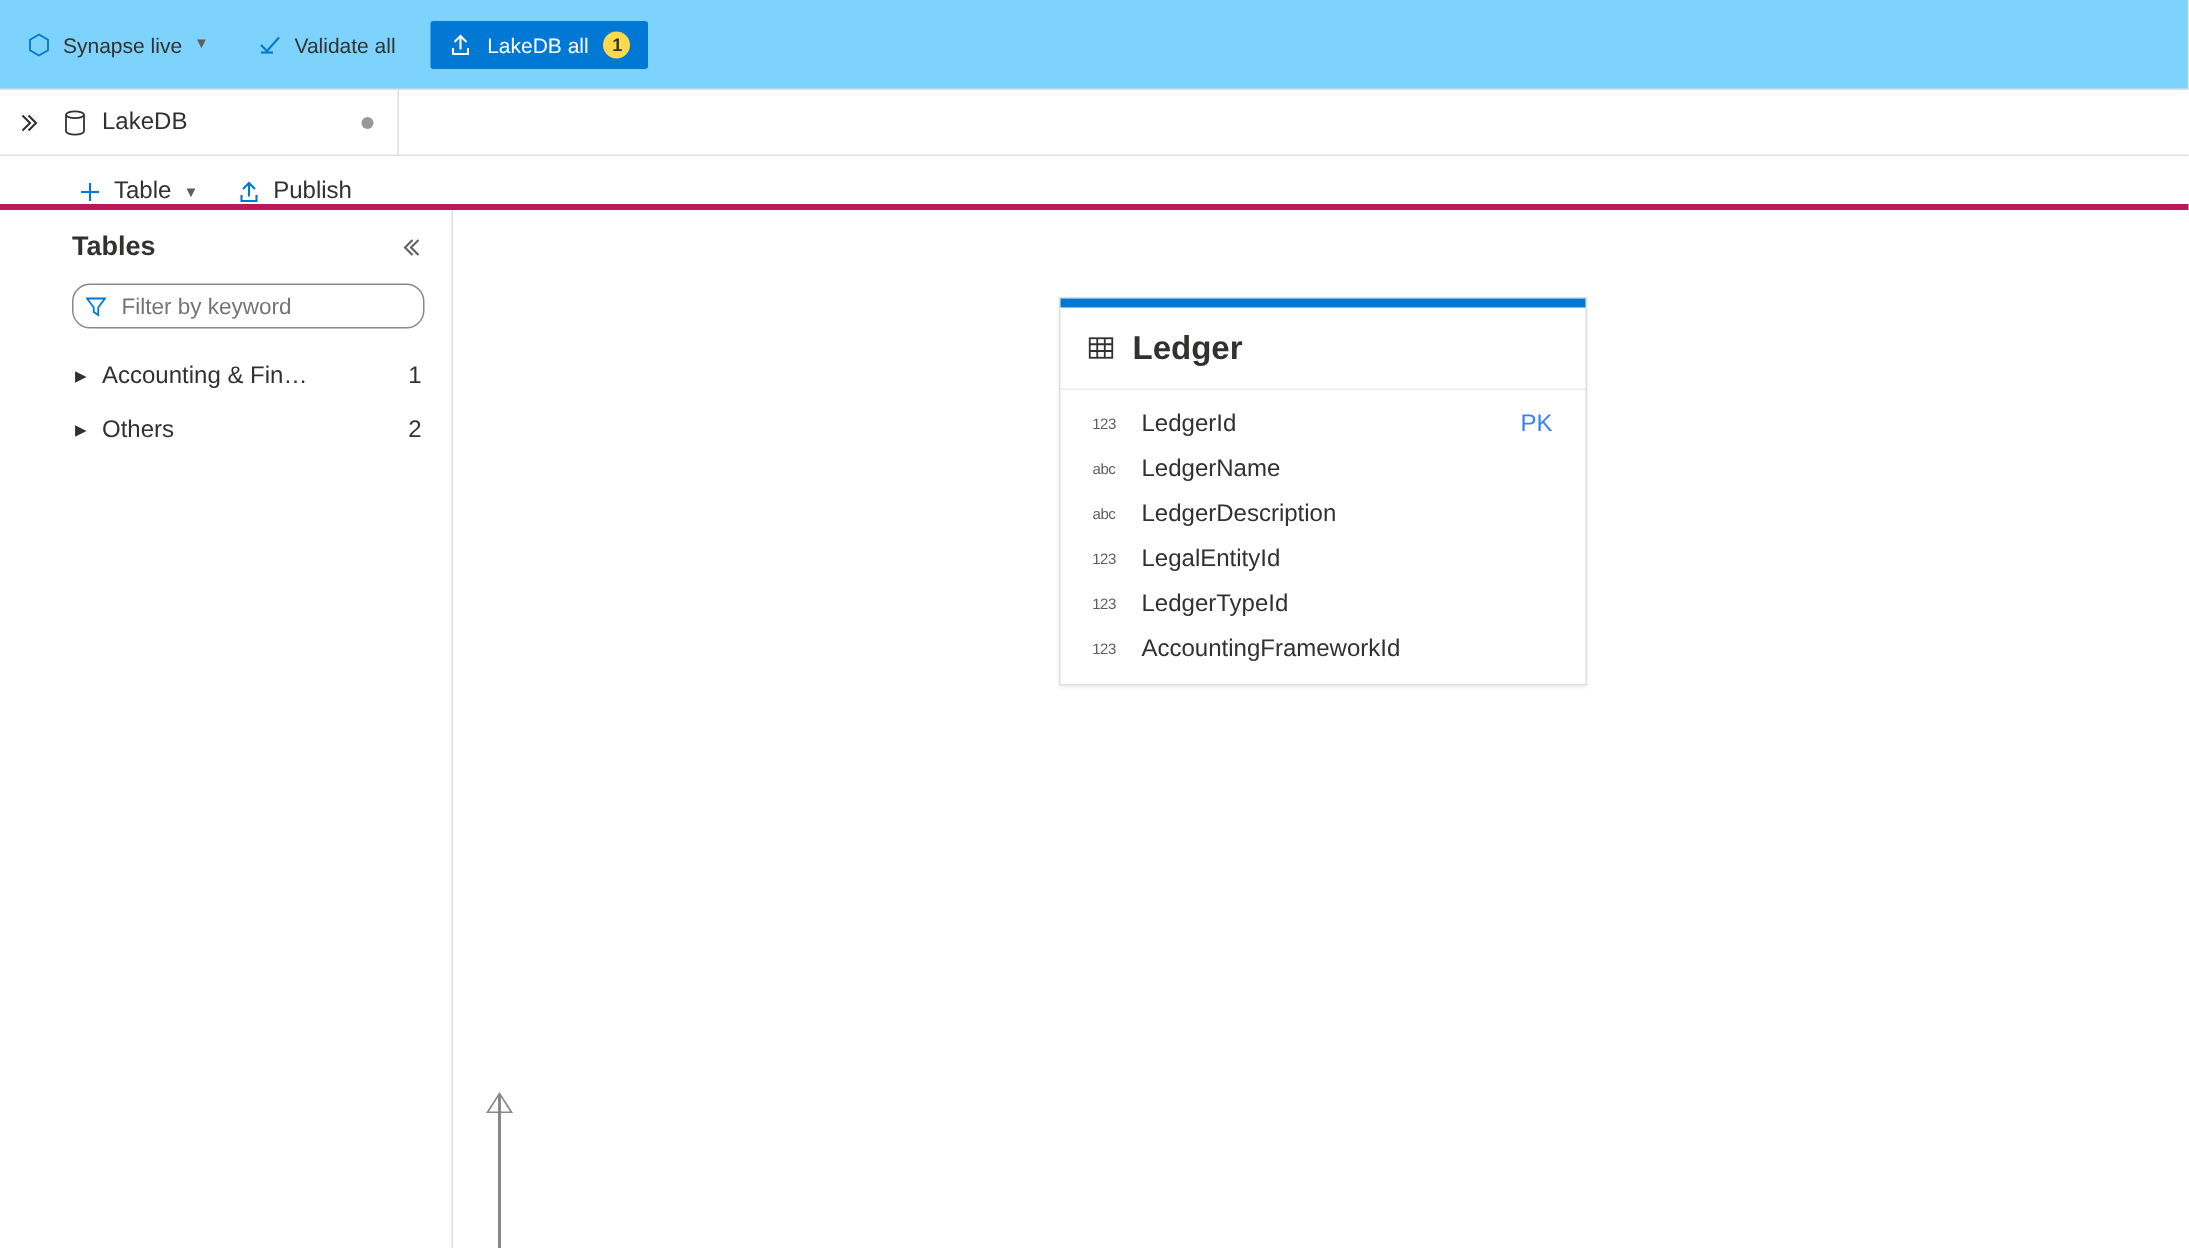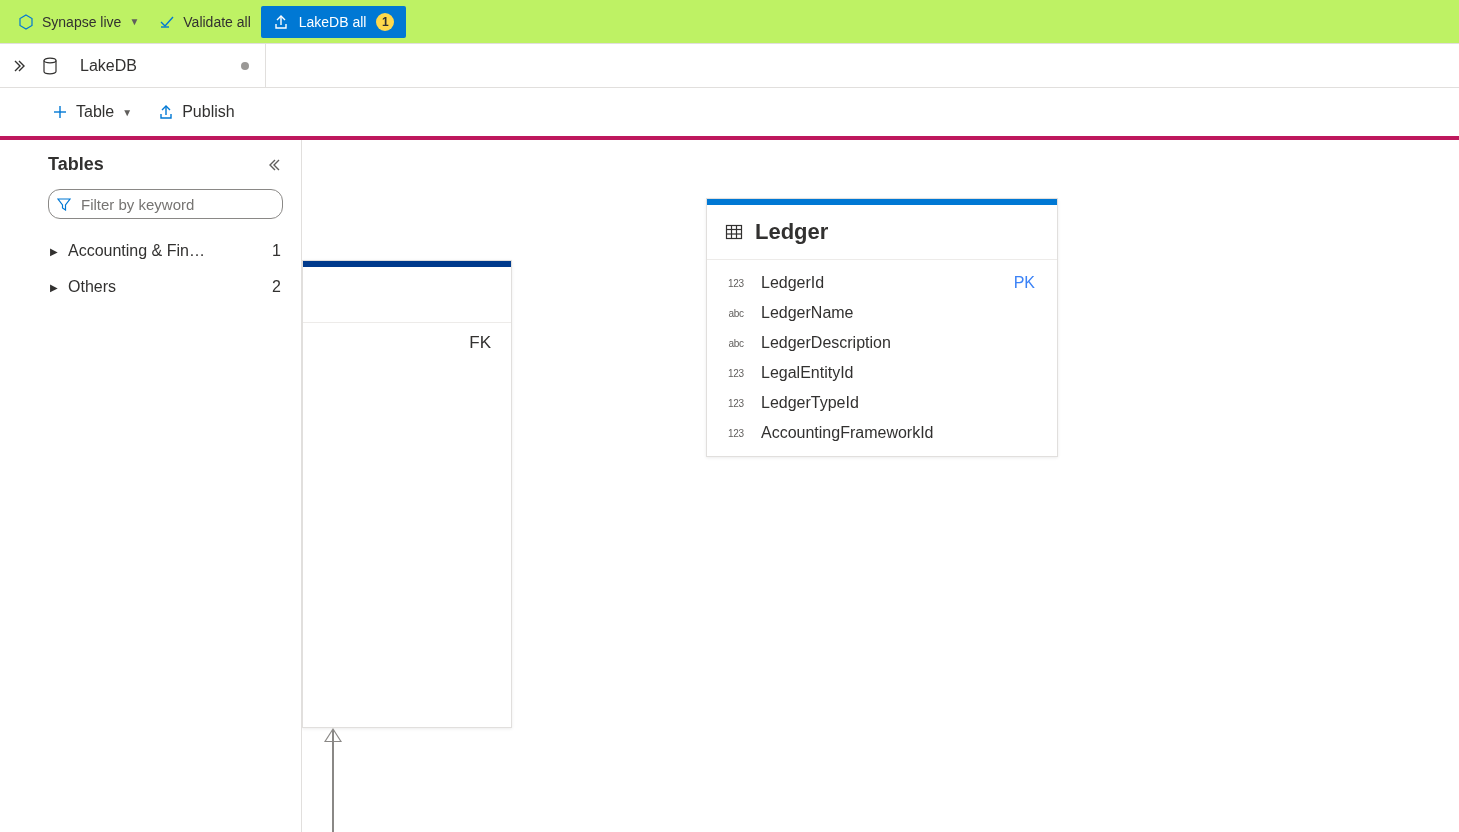--- a/index.html
+++ b/index.html
@@ -8,27 +8,27 @@
     font-family: "Segoe UI", -apple-system, BlinkMacSystemFont, sans-serif;
     font-size: 14px;
     color: #323130;
     background: #fff;
     height: 100%;
     overflow: hidden;
   }
 
   
   .topbar {
-    height: 44px;
+    height: 60px;
     border-bottom: 1px solid #e1dfdd;
     display: flex;
     align-items: center;
     padding: 0 8px;
-    gap: 0;
-    background: #bef264;
+    gap: 13px;
+    background: #7dd3fc;
   }
   .topbar .item {
     display: flex;
     align-items: center;
     height: 32px;
     padding: 0 10px;
     gap: 8px;
     cursor: pointer;
     border-radius: 2px;
   }
@@ -64,21 +64,21 @@
     display:flex;
     align-items:stretch;
     border-bottom:1px solid #e1dfdd;
   }
   .tabrow .expand-btn {
     width: 36px;
     display:flex; align-items:center; justify-content:center;
     cursor:pointer;
   }
   .tab {
-    display:flex; align-items:center; gap:22px;
+    display:flex; align-items:center; gap:10px;
     padding: 0 16px 0 6px;
     border-right:1px solid #e1dfdd;
     min-width: 230px;
     cursor:pointer;
     position:relative;
   }
   .tab .dirty-dot {
     width:8px; height:8px; border-radius:50%;
     background:#9a9896;
     margin-left:auto;
@@ -341,27 +341,20 @@
     </div>
     <div class="tree-row">
       <span class="caret">▶</span>
       <span class="label">Others</span>
       <span class="count">2</span>
     </div>
   </div>
 
   <div class="canvas">
 
-    <div class="entity-card stripe-dark partial-card">
-      <div class="top-stripe"></div>
-      <div class="header"></div>
-      <div class="fk-row">
-        <span>FK</span>
-      </div>
-    </div>
 
     <div class="entity-card stripe-blue ledger-card">
       <div class="top-stripe"></div>
       <div class="header">
         <span>
           <svg width="18" height="18" viewBox="0 0 18 18" fill="none" stroke="#323130" stroke-width="1.2">
             <rect x="1.5" y="2.5" width="15" height="13"></rect>
             <line x1="1.5" y1="6.5" x2="16.5" y2="6.5"></line>
             <line x1="1.5" y1="11" x2="16.5" y2="11"></line>
             <line x1="6.5" y1="2.5" x2="6.5" y2="15.5"></line>

